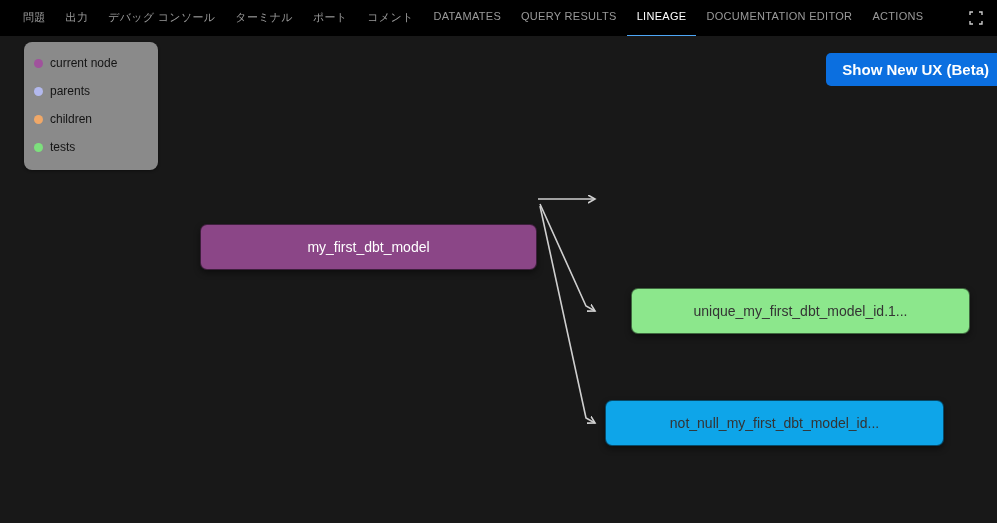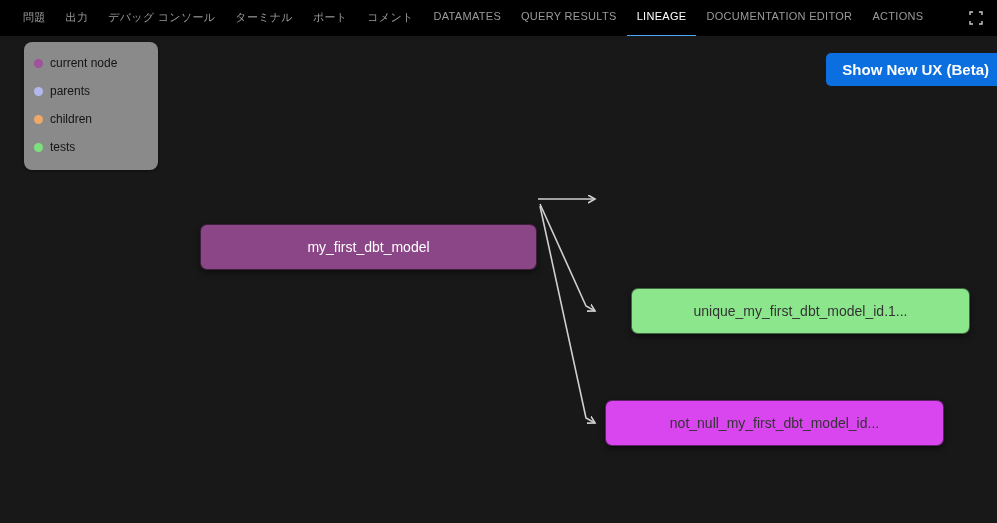--- a/index.html
+++ b/index.html
@@ -120,15 +120,15 @@
     <path class="edge" d="M538,199 L595,199" marker-end="url(#arrow)"></path>
     <path class="edge" d="M540,204 L586,306 L595,311" marker-end="url(#arrow)"></path>
     <path class="edge" d="M540,206 L586,418 L595,423" marker-end="url(#arrow)"></path>
   </svg>
 
   <div class="node node-current" style="background-color: rgb(139, 70, 135); color: rgb(255, 255, 255);">my_first_dbt_model</div>
 
 
   <div class="node node-test1" style="background-color: rgb(140, 231, 140); color: rgb(52, 52, 52); margin-left: 26px;">unique_my_first_dbt_model_id.1...</div>
 
-  <div class="node node-test2" style="background-color: #d946ef; color: rgb(52, 52, 52);">not_null_my_first_dbt_model_id...</div>
+  <div class="node node-test2" style="background-color: #0ea5e9; color: rgb(52, 52, 52);">not_null_my_first_dbt_model_id...</div>
 
 </div>
 
 </body></html>

